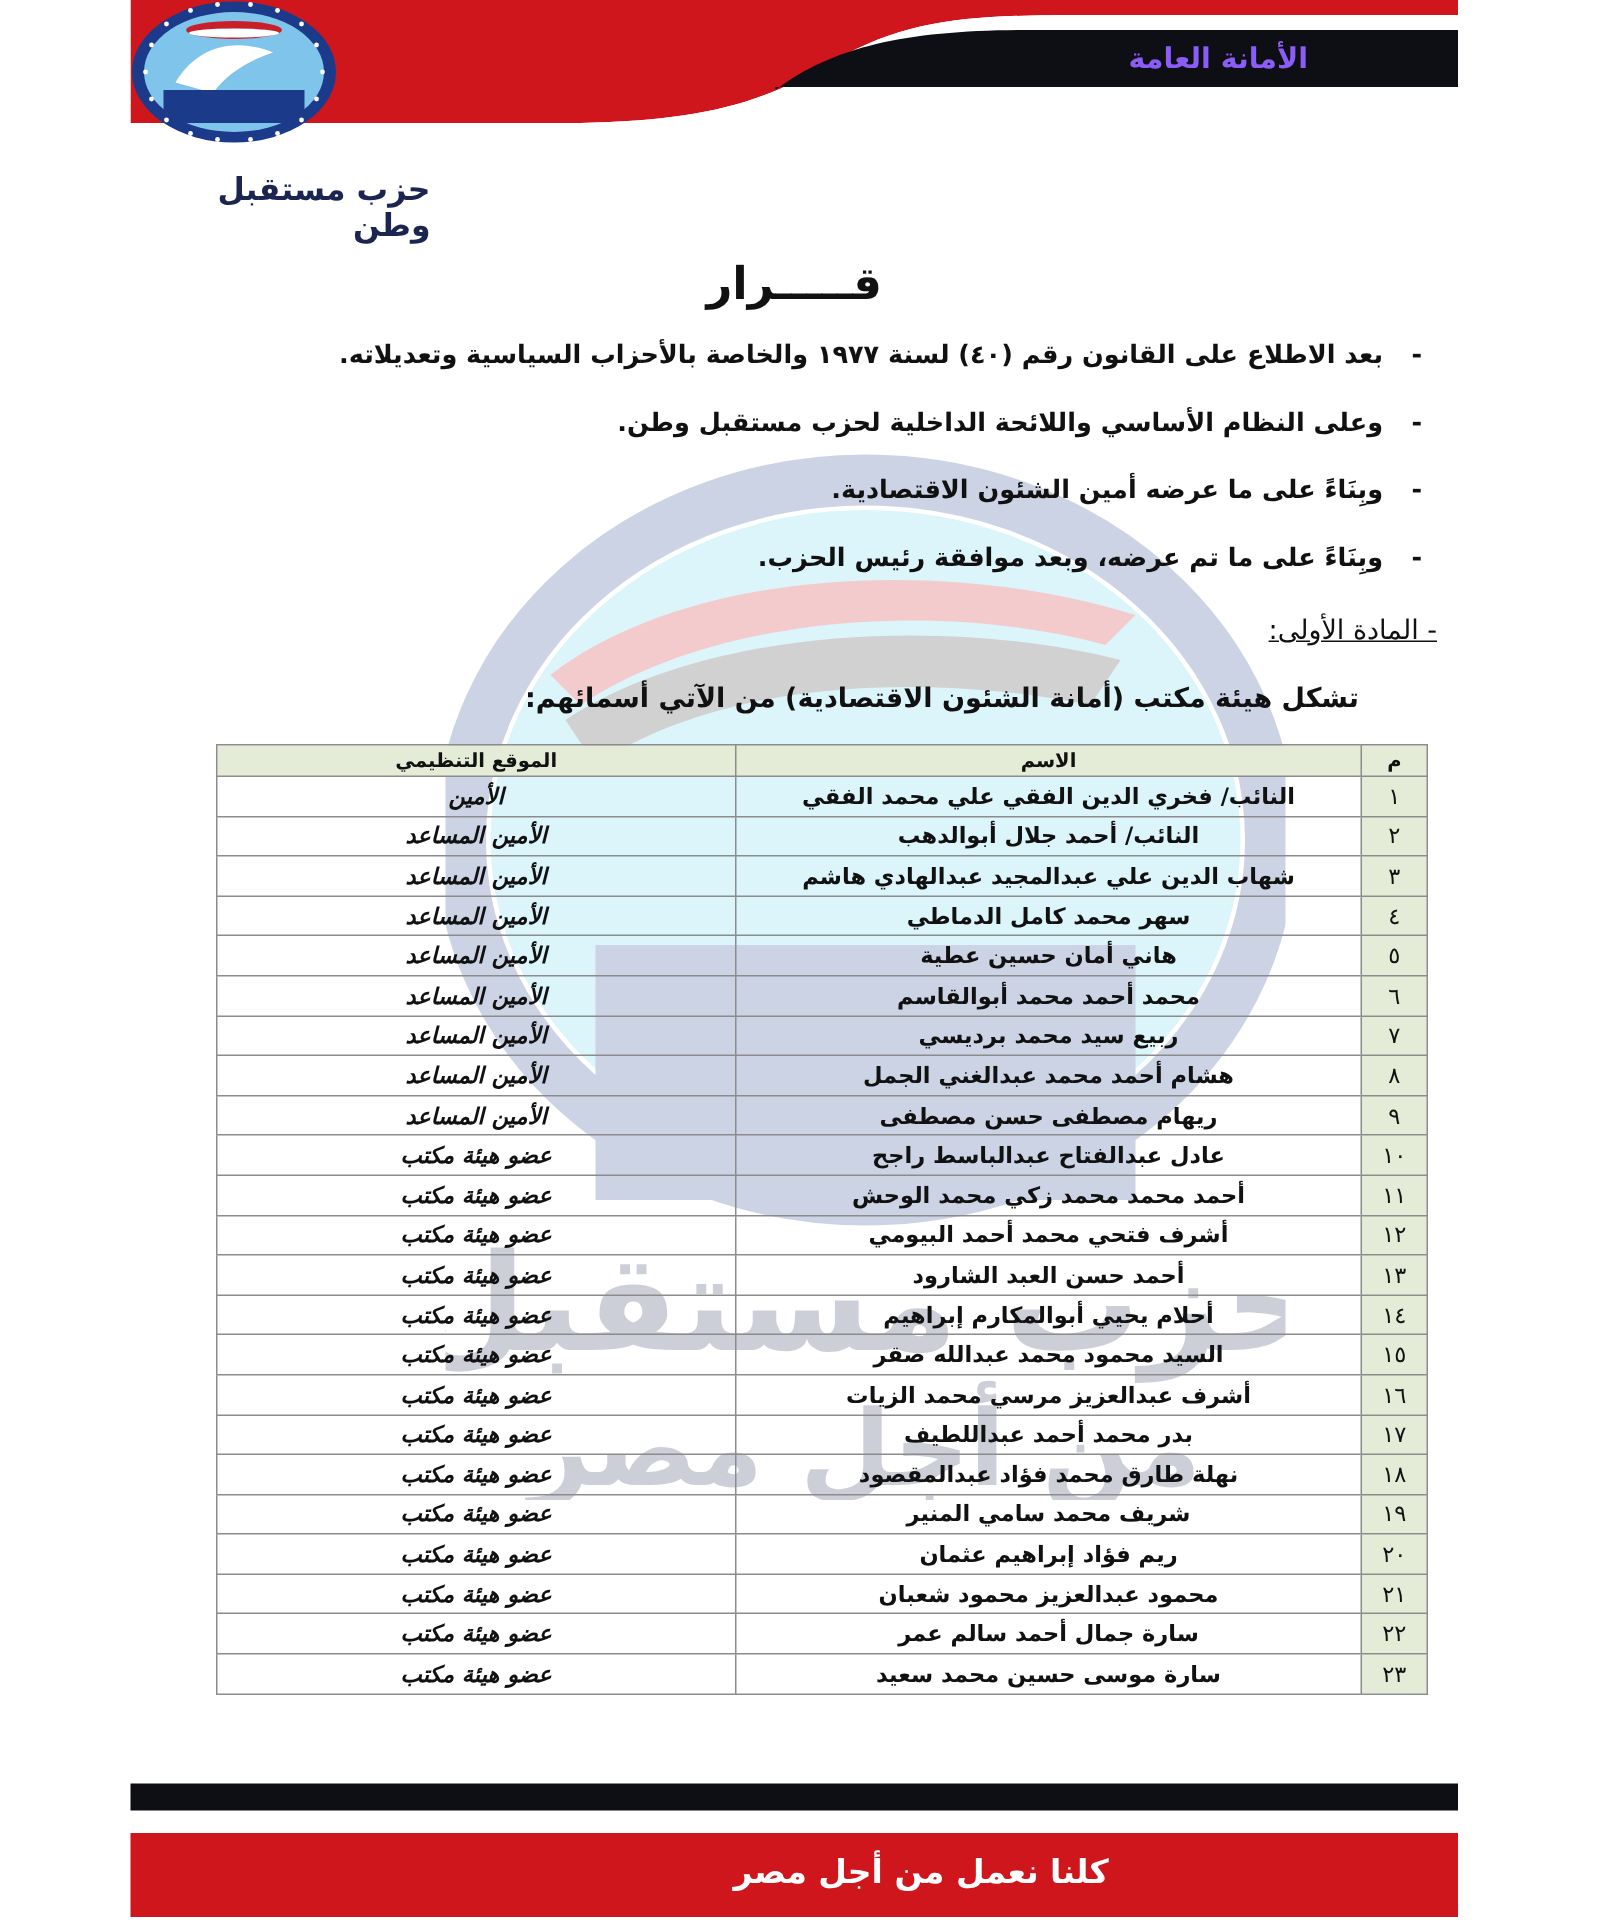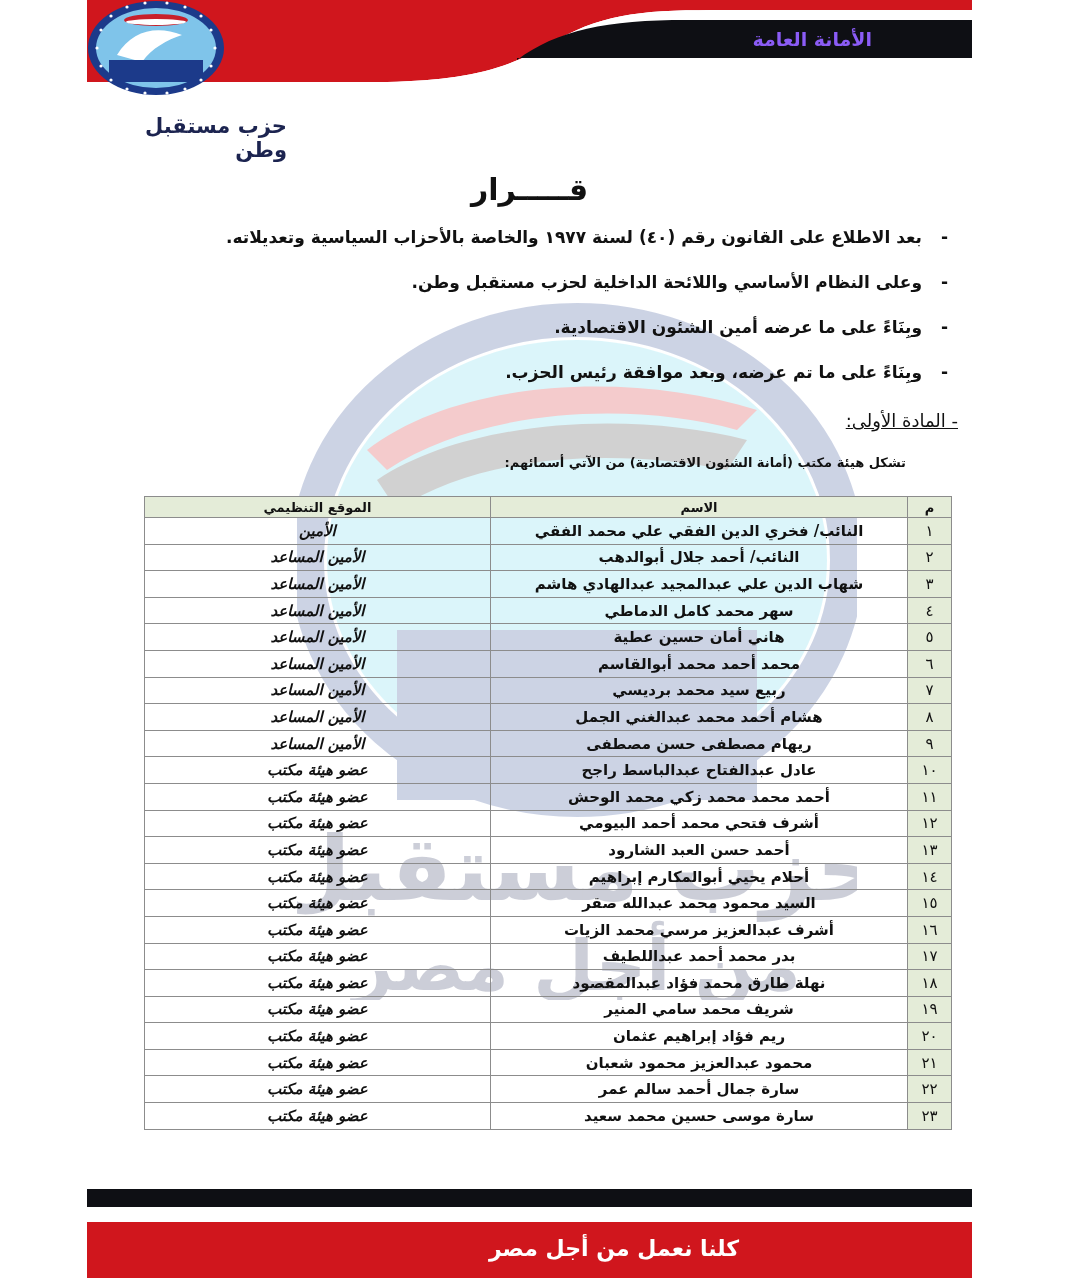--- a/index.html
+++ b/index.html
@@ -15,21 +15,21 @@
 
   
   .watermark { position: absolute; left: 210px; top: 300px; width: 560px; height: 700px; opacity: 0.22; pointer-events: none; }
 
   
   .decision-title { position: absolute; left: 0; width: 885px; top: 172px; text-align: center; font-size: 30px; font-weight: bold; direction: rtl; letter-spacing: 2px; }
   .preamble { position: absolute; right: 22px; top: 222px; width: 760px; direction: rtl; list-style: none; margin: 2px; padding: 0; }
   .preamble li { font-size: 17px; font-weight: bold; height: 45px; line-height: 26px; }
   .preamble li .dash { display: inline-block; width: 26px; }
   .article { position: absolute; right: 14px; top: 410px; direction: rtl; font-size: 18px; font-weight: normal; text-decoration: underline; }
-  .article-intro { position: absolute; right: 66px; top: 455px; direction: rtl; font-size: 13px; font-weight: bold; }
+  .article-intro { position: absolute; right: 66px; top: 455px; direction: rtl; font-size: 18px; font-weight: bold; }
 
   
   table.members { position: absolute; left: 57px; top: 496px; width: 808px; border-collapse: collapse; direction: rtl; font-size: 15px; }
   table.members th, table.members td { border: 1px solid #8c8c8c; height: 25.6px; padding: 0 4px; text-align: center; font-weight: bold; }
   table.members thead th { background: #e4ecd8; font-size: 13px; height: 20px; margin-top: 14px; }
   table.members td.num { background: #e4ecd8; width: 34px; font-weight: normal; }
   table.members th.num { width: 34px; }
   table.members td.name { width: 400px; }
   table.members td.role { width: 330px; font-style: italic; }
 

